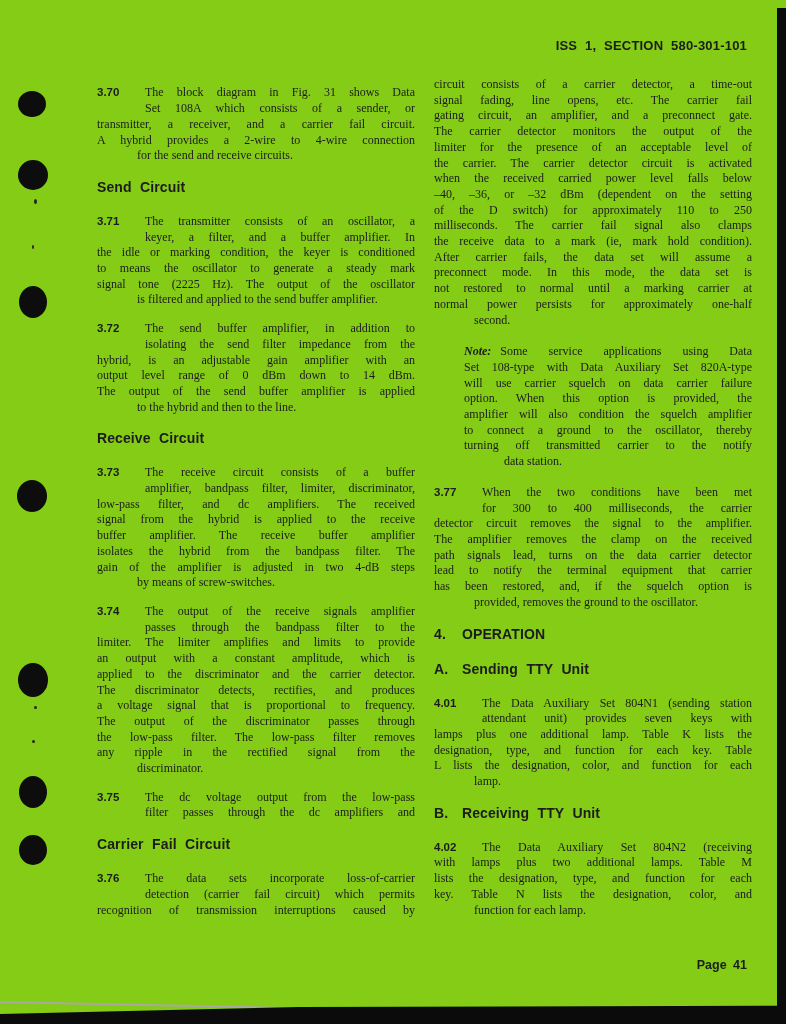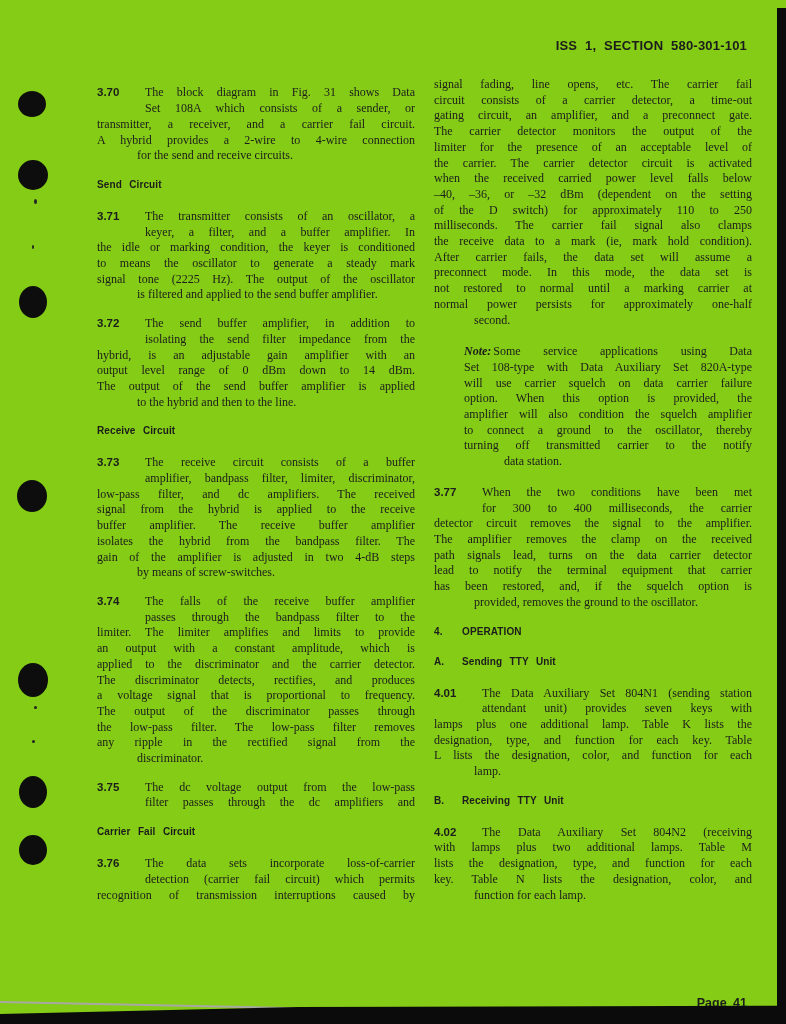--- a/index.html
+++ b/index.html
@@ -11,26 +11,26 @@
        letter-spacing:0.2px;word-spacing:4px;}
   .columns{position:absolute;top:77px;left:97px;display:flex;gap:19px;align-items:flex-end;}
   .col{width:318px;font-size:12px;}
   .line{line-height:15.7px;text-align:justify;text-align-last:justify;}
   .line.lastline{text-align-last:left;margin-left:40px;}
   .line.indent2{padding-left:48px;}
   .pnum{display:inline-block;width:48px;font-family:"Liberation Sans",sans-serif;
         font-weight:bold;font-size:11.5px;}
   .para{margin:0 0 13px;}
   .note{margin:16px 0 15px;padding-left:30px;}
-  .notelead{font-weight:bold;font-style:italic;padding-right:2px;}
-  .heading{font-family:"Liberation Sans",sans-serif;font-weight:bold;font-size:10px;
+  .notelead{font-weight:bold;font-style:italic;padding-right:9px;}
+  .heading{font-family:"Liberation Sans",sans-serif;font-weight:bold;font-size:14px;
            margin:15px 0 19px;word-spacing:4.5px;letter-spacing:0.1px;}
   .hnum{display:inline-block;width:28px;}
   .footer{position:absolute;top:958px;right:39px;font-family:"Liberation Sans",sans-serif;
-          font-weight:bold;font-size:12.5px;word-spacing:3px;margin-top:38px;}
+          font-weight:bold;font-size:12.5px;word-spacing:3px;}
   .punch{position:absolute;background:#0d0d0d;border-radius:50%;}
   .speck{position:absolute;background:#222;border-radius:50%;}
   .edge-right{position:absolute;top:8px;right:0;width:9px;height:1016px;background:#0b0b0b;}
   .edge-bottom{position:absolute;left:0;bottom:0;width:786px;height:24px;background:#0b0b0b;
                clip-path:polygon(0 58%,38% 29%,100% 24%,100% 100%,0 100%);}
   .scratch{position:absolute;left:0;top:1001px;width:320px;height:2px;background:#a8a8a4;
            transform:rotate(1.2deg);transform-origin:left top;}
 </style>
 </head>
 <body>
@@ -72,21 +72,21 @@
           <div class="line"><span class="pnum">3.73</span><span>The receive circuit consists of a buffer</span></div>
           <div class="line indent2"><span>amplifier, bandpass filter, limiter, discriminator,</span></div>
           <div class="line"><span>low-pass filter, and dc amplifiers. The received</span></div>
           <div class="line"><span>signal from the hybrid is applied to the receive</span></div>
           <div class="line"><span>buffer amplifier. The receive buffer amplifier</span></div>
           <div class="line"><span>isolates the hybrid from the bandpass filter. The</span></div>
           <div class="line"><span>gain of the amplifier is adjusted in two 4-dB steps</span></div>
           <div class="line lastline"><span>by means of screw-switches.</span></div>
         </div>
         <div class="para">
-          <div class="line"><span class="pnum">3.74</span><span>The falls of the receive buffer amplifier</span></div>
+          <div class="line"><span class="pnum">3.74</span><span>The output of the receive signals amplifier</span></div>
           <div class="line indent2"><span>passes through the bandpass filter to the</span></div>
           <div class="line"><span>limiter. The limiter amplifies and limits to provide</span></div>
           <div class="line"><span>an output with a constant amplitude, which is</span></div>
           <div class="line"><span>applied to the discriminator and the carrier detector.</span></div>
           <div class="line"><span>The discriminator detects, rectifies, and produces</span></div>
           <div class="line"><span>a voltage signal that is proportional to frequency.</span></div>
           <div class="line"><span>The output of the discriminator passes through</span></div>
           <div class="line"><span>the low-pass filter. The low-pass filter removes</span></div>
           <div class="line"><span>any ripple in the rectified signal from the</span></div>
           <div class="line lastline"><span>discriminator.</span></div>
@@ -97,22 +97,22 @@
         </div>
         <div class="heading"><span>Carrier Fail Circuit</span></div>
         <div class="para">
           <div class="line"><span class="pnum">3.76</span><span>The data sets incorporate loss-of-carrier</span></div>
           <div class="line indent2"><span>detection (carrier fail circuit) which permits</span></div>
           <div class="line"><span>recognition of transmission interruptions caused by</span></div>
         </div>
       </div>
     <div class="col" id="col-right">
         <div class="para">
+          <div class="line"><span>circuit consists of a carrier detector, a time-out</span></div>
           <div class="line"><span>signal fading, line opens, etc. The carrier fail</span></div>
-          <div class="line"><span>circuit consists of a carrier detector, a time-out</span></div>
           <div class="line"><span>gating circuit, an amplifier, and a preconnect gate.</span></div>
           <div class="line"><span>The carrier detector monitors the output of the</span></div>
           <div class="line"><span>limiter for the presence of an acceptable level of</span></div>
           <div class="line"><span>the carrier. The carrier detector circuit is activated</span></div>
           <div class="line"><span>when the received carried power level falls below</span></div>
           <div class="line"><span>–40, –36, or –32 dBm (dependent on the setting</span></div>
           <div class="line"><span>of the D switch) for approximately 110 to 250</span></div>
           <div class="line"><span>milliseconds. The carrier fail signal also clamps</span></div>
           <div class="line"><span>the receive data to a mark (ie, mark hold condition).</span></div>
           <div class="line"><span>After carrier fails, the data set will assume a</span></div>

